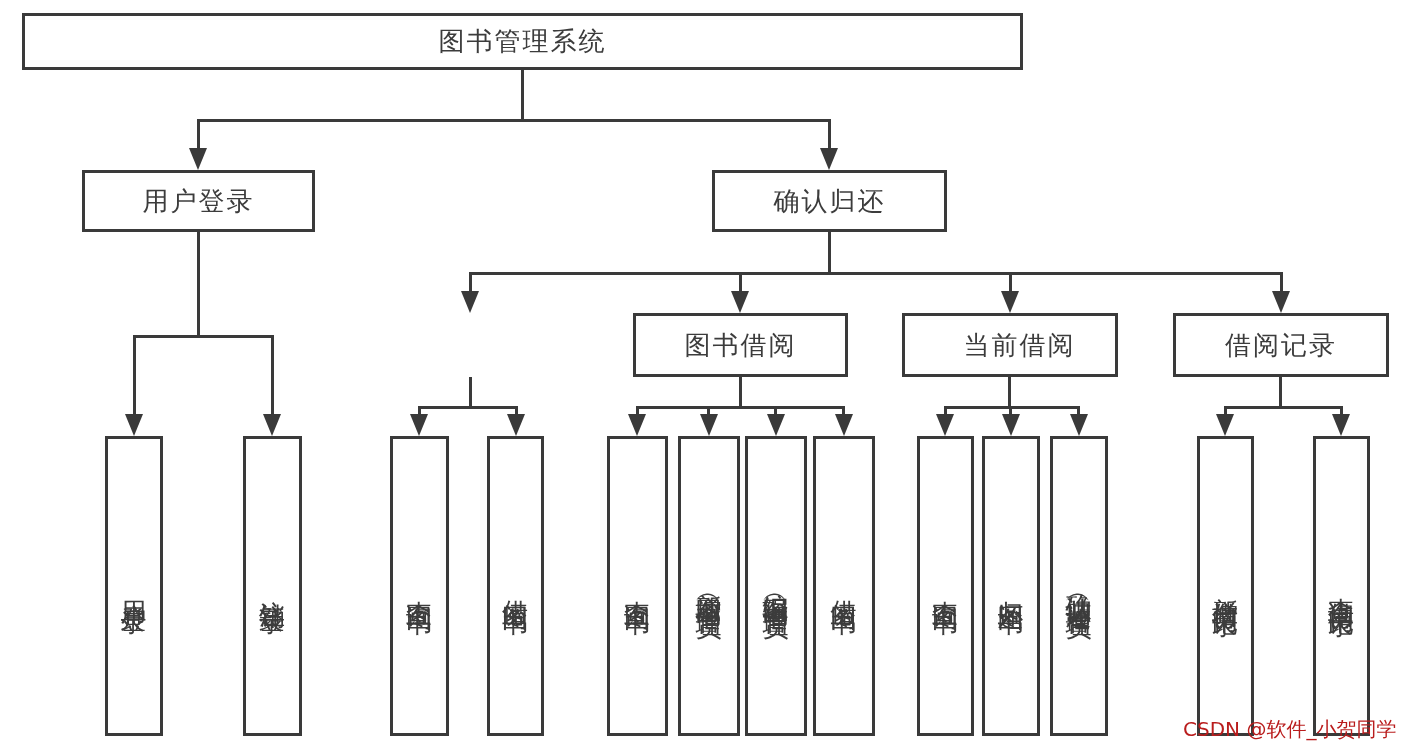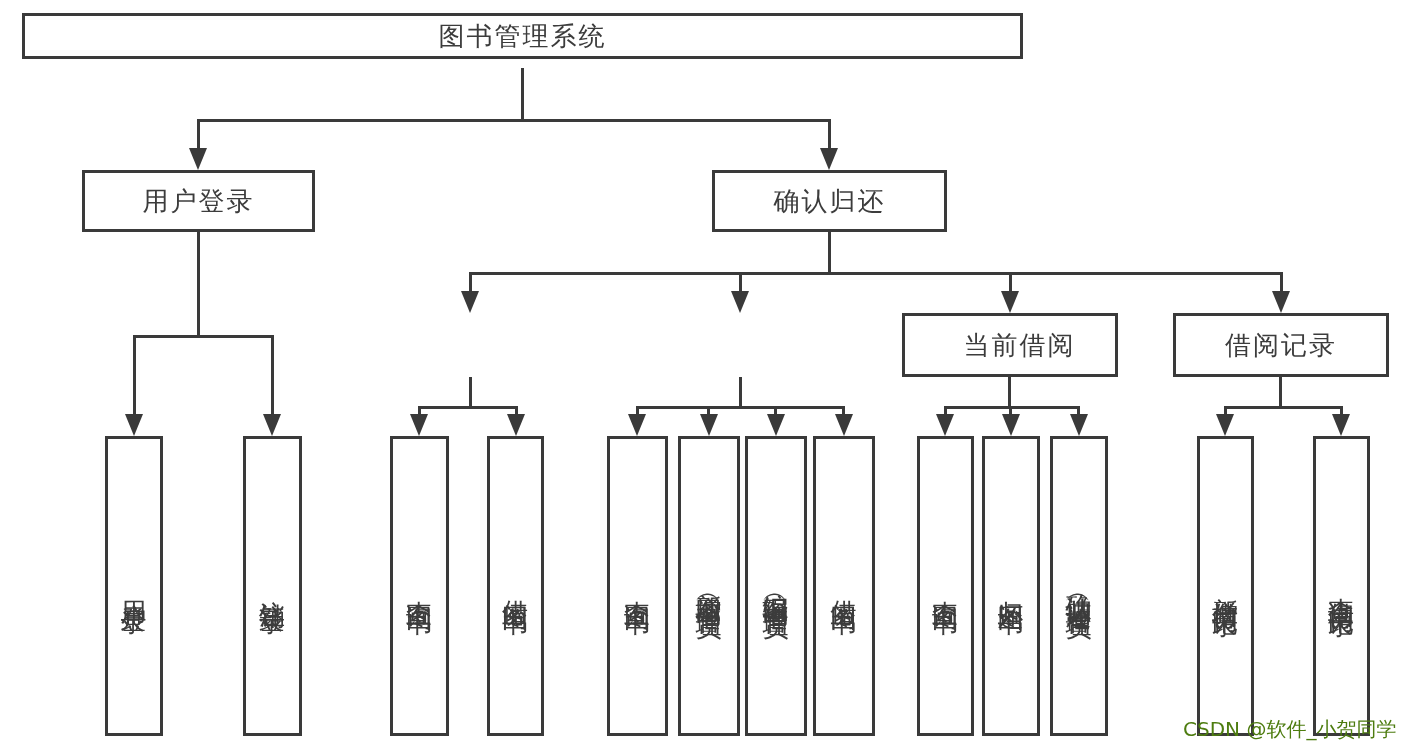--- a/index.html
+++ b/index.html
@@ -40,31 +40,31 @@
     position:absolute;
     width:0; height:0;
     border-left:9px solid transparent;
     border-right:9px solid transparent;
     border-top:22px solid #3a3a3a;
   }
   .watermark {
     position:absolute;
     left:1183px; top:716px;
     font-size:20px;
-    color:#4d7c0f;
+    color:#b91c1c;
     white-space:nowrap;
     z-index:5;
   }
 </style>
 </head>
 <body>
 
 <div class="canvas">
 
-  <div class="box hbox" style="left:22px; top:13px; width:1001px; height:46px;">图书管理系统</div>
+  <div class="box hbox" style="left:22px; top:13px; width:1001px; height:57px;">图书管理系统</div>
 
   <div class="line" style="left:521px; top:68px; width:3px; height:54px;"></div>
   <div class="line" style="left:197px; top:119px; width:634px; height:3px;"></div>
 
   <div class="line" style="left:197px; top:119px; width:3px; height:36px;"></div>
   <div class="arrowhead" style="left:189px; top:148px;"></div>
 
   <div class="line" style="left:828px; top:119px; width:3px; height:36px;"></div>
   <div class="arrowhead" style="left:820px; top:148px;"></div>
 
@@ -83,20 +83,21 @@
 
   <div class="line" style="left:469px; top:272px; width:3px; height:22px;"></div>
   <div class="arrowhead" style="left:461px; top:291px;"></div>
   <div class="line" style="left:739px; top:272px; width:3px; height:22px;"></div>
   <div class="arrowhead" style="left:731px; top:291px;"></div>
   <div class="line" style="left:1009px; top:272px; width:3px; height:22px;"></div>
   <div class="arrowhead" style="left:1001px; top:291px;"></div>
   <div class="line" style="left:1280px; top:272px; width:3px; height:22px;"></div>
   <div class="arrowhead" style="left:1272px; top:291px;"></div>
 
+  <div class="box hbox" style="left:633px; top:313px; width:215px; height:64px;">图书借阅</div>
   <div class="box hbox" style="left:902px; top:313px; width:216px; height:64px;padding-left:19px;">当前借阅</div>
   <div class="box hbox" style="left:1173px; top:313px; width:216px; height:64px;">借阅记录</div>
 
   <div class="line" style="left:469px; top:377px; width:3px; height:32px;"></div>
   <div class="line" style="left:418px; top:406px; width:100px; height:3px;"></div>
   <div class="line" style="left:418px; top:406px; width:3px; height:10px;"></div>
   <div class="arrowhead" style="left:410px; top:414px;"></div>
   <div class="line" style="left:515px; top:406px; width:3px; height:10px;"></div>
   <div class="arrowhead" style="left:507px; top:414px;"></div>
 

